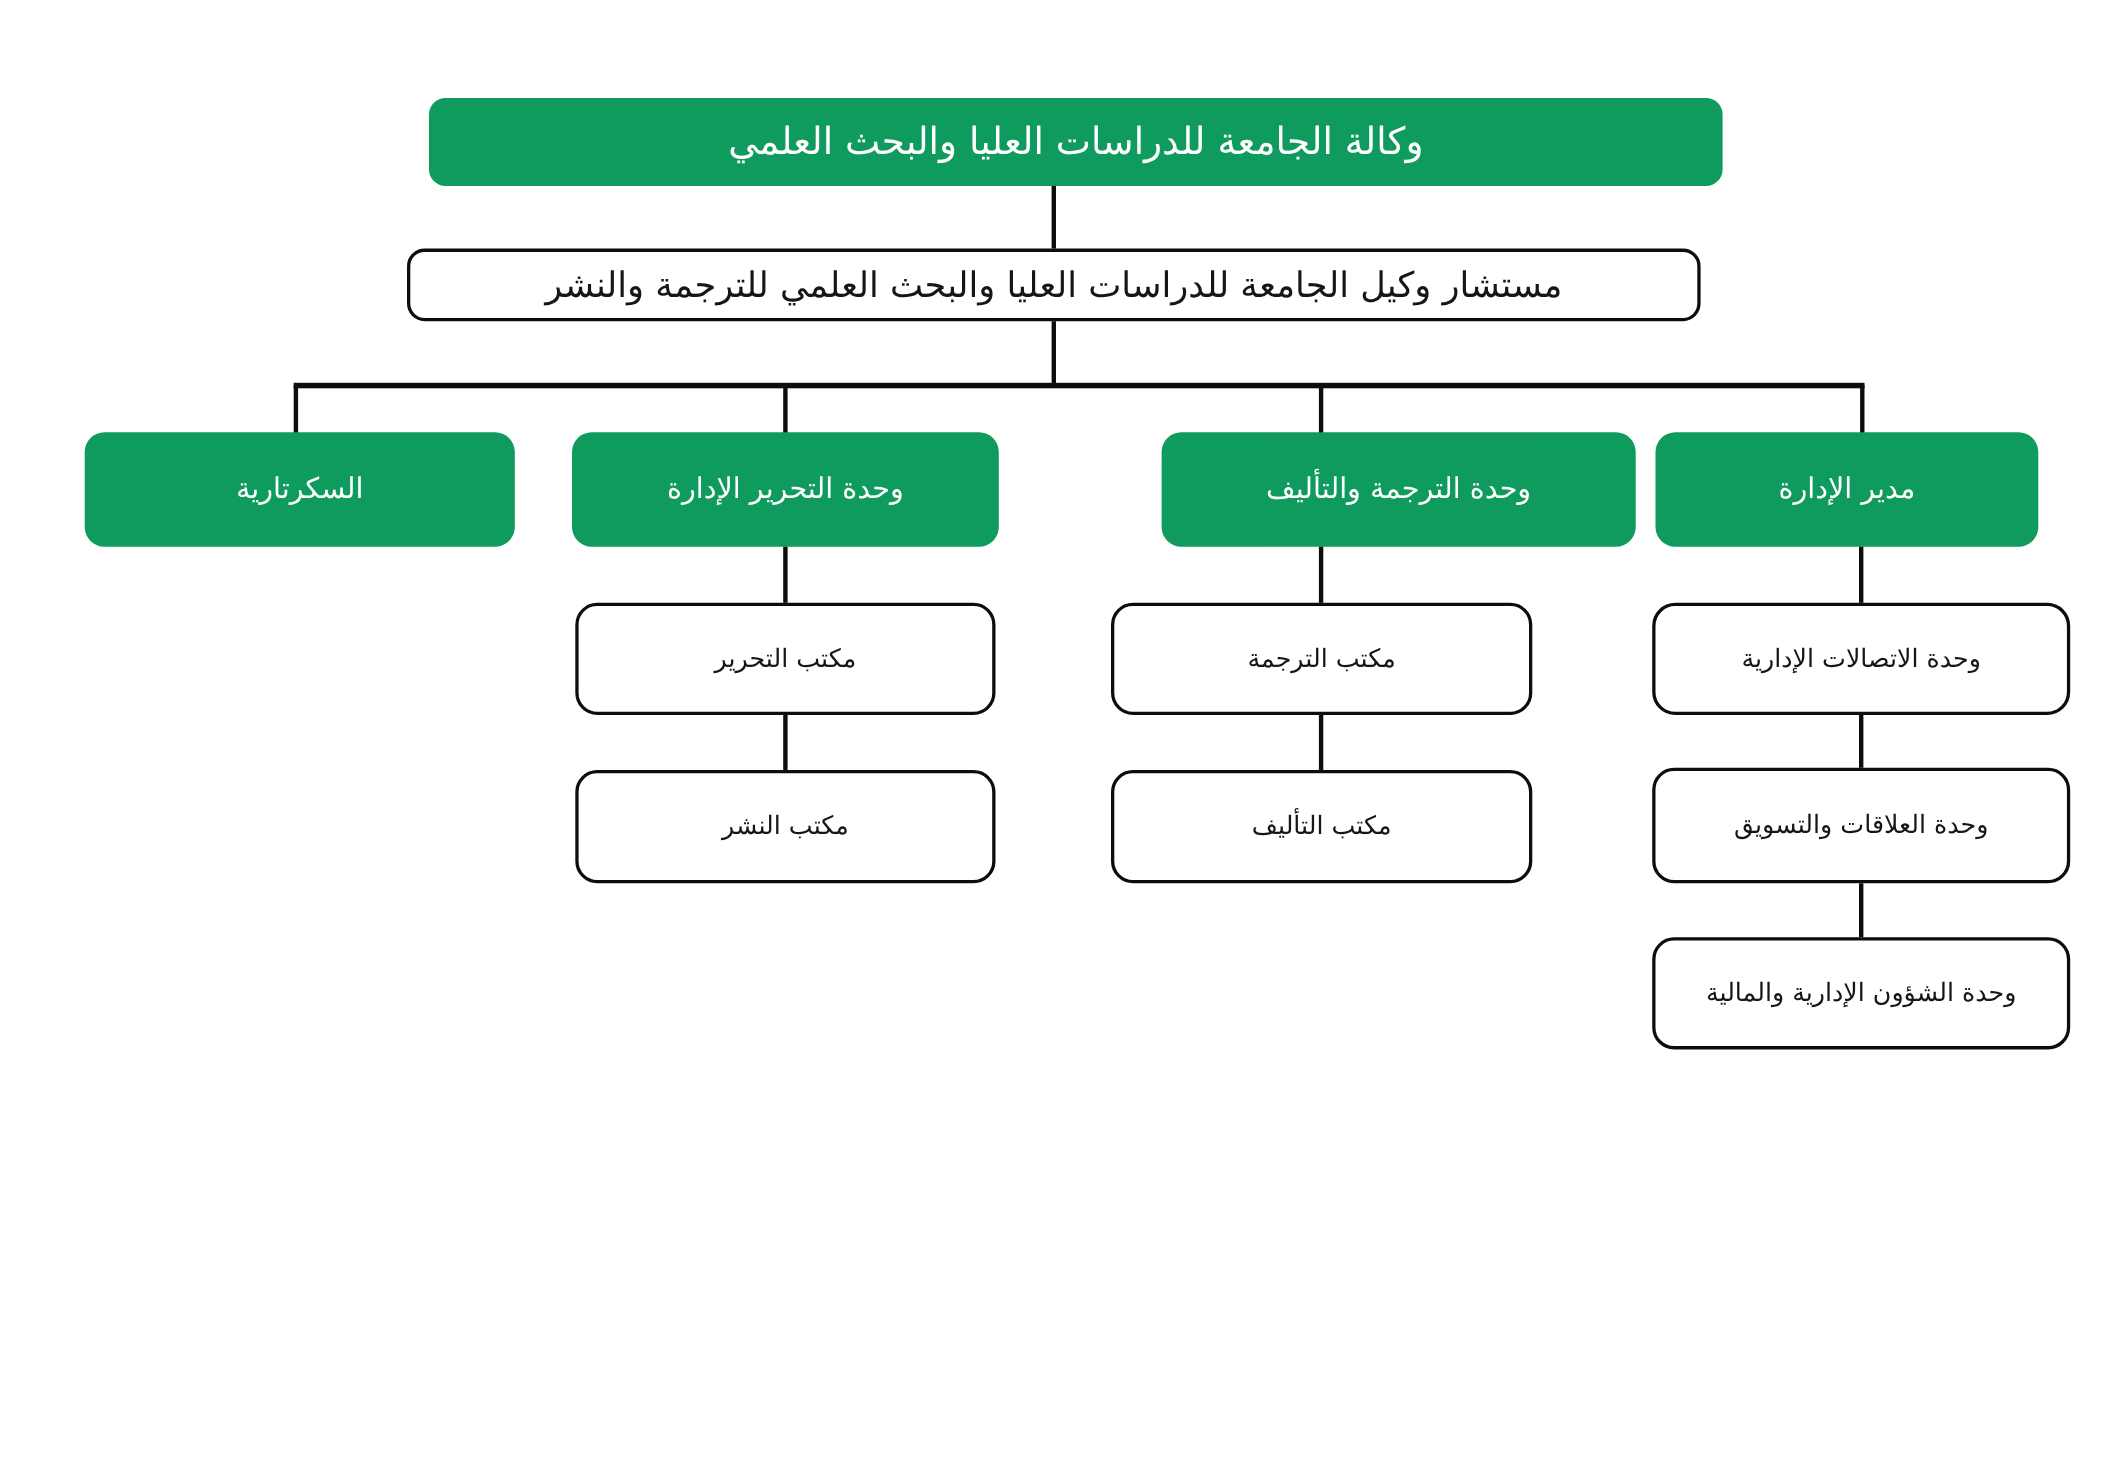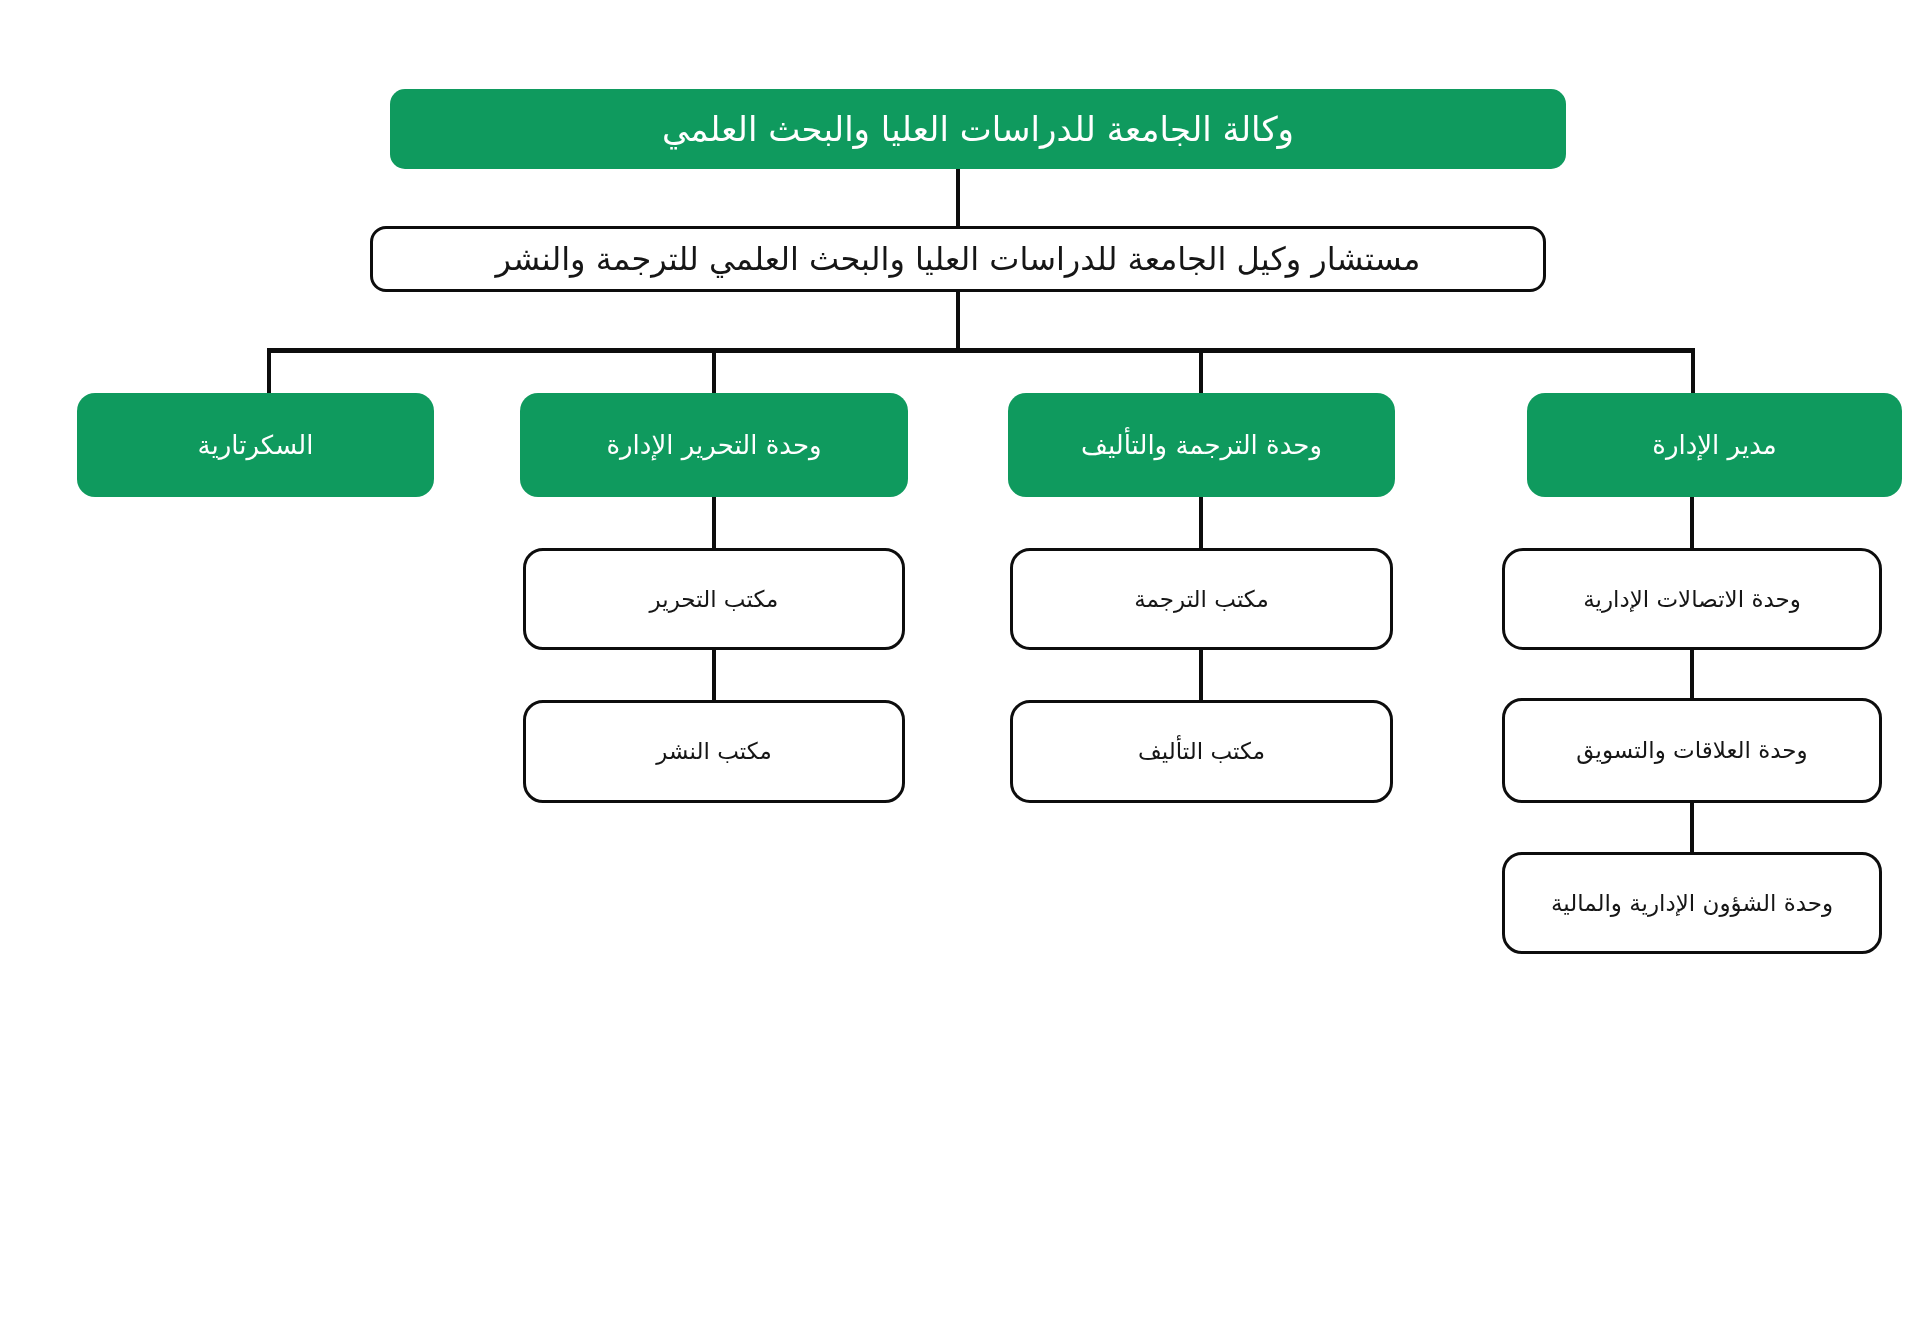--- a/index.html
+++ b/index.html
@@ -67,33 +67,33 @@
 
   <div class="line" style="left:956px; top:292px; width:4px; height:58px;"></div>
 
   <div class="line" style="left:267px; top:348px; width:1428px; height:5px;"></div>
 
   <div class="line" style="left:267px; top:350px; width:4px; height:45px;"></div>
   <div class="line" style="left:712px; top:350px; width:4px; height:45px;"></div>
   <div class="line" style="left:1199px; top:350px; width:4px; height:45px;"></div>
   <div class="line" style="left:1691px; top:350px; width:4px; height:45px;"></div>
 
-  <div class="node green fs-dept" style="left:77px; top:393px; width:357px; height:104px;">
+  <div class="node green fs-dept" style="left:77px; top:393px; width:391px; height:104px;">
     <span class="lbl">السكرتارية</span>
   </div>
 
   <div class="node green fs-dept" style="left:520px; top:393px; width:388px; height:104px;">
     <span class="lbl">وحدة التحرير الإدارة</span>
   </div>
 
-  <div class="node green fs-dept" style="left:1008px; top:393px; width:387px; height:104px;">
+  <div class="node green fs-dept" style="left:1056px; top:393px; width:431px; height:104px;">
     <span class="lbl">وحدة الترجمة والتأليف</span>
   </div>
 
-  <div class="node green fs-dept" style="left:1505px; top:393px; width:375px; height:104px;margin-left:22px;">
+  <div class="node green fs-dept" style="left:1505px; top:393px; width:348px; height:104px;">
     <span class="lbl">مدير الإدارة</span>
   </div>
 
   <div class="line" style="left:712px; top:497px; width:4px; height:51px;"></div>
   <div class="node outline fs-child" style="left:523px; top:548px; width:382px; height:102px; border-radius:20px;">
     <span class="lbl">مكتب التحرير</span>
   </div>
   <div class="line" style="left:712px; top:650px; width:4px; height:50px;"></div>
   <div class="node outline fs-child" style="left:523px; top:700px; width:382px; height:103px; border-radius:20px;">
     <span class="lbl">مكتب النشر</span>

